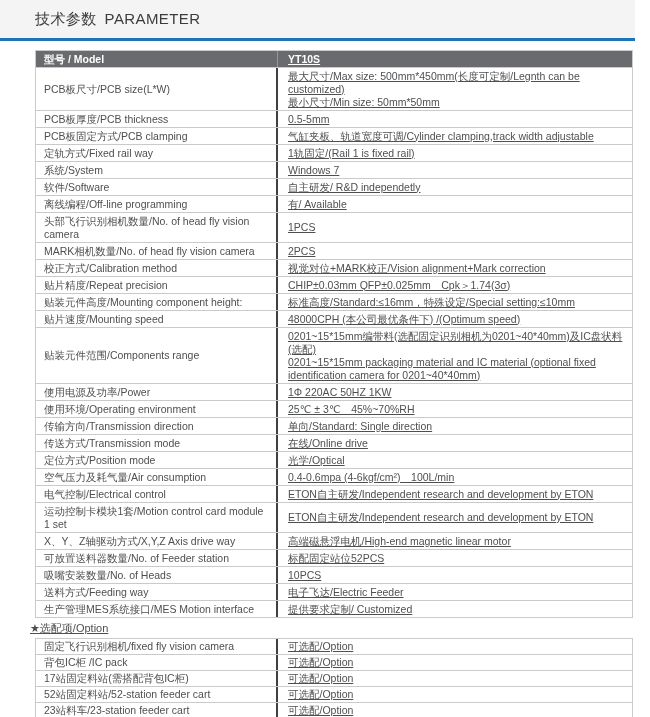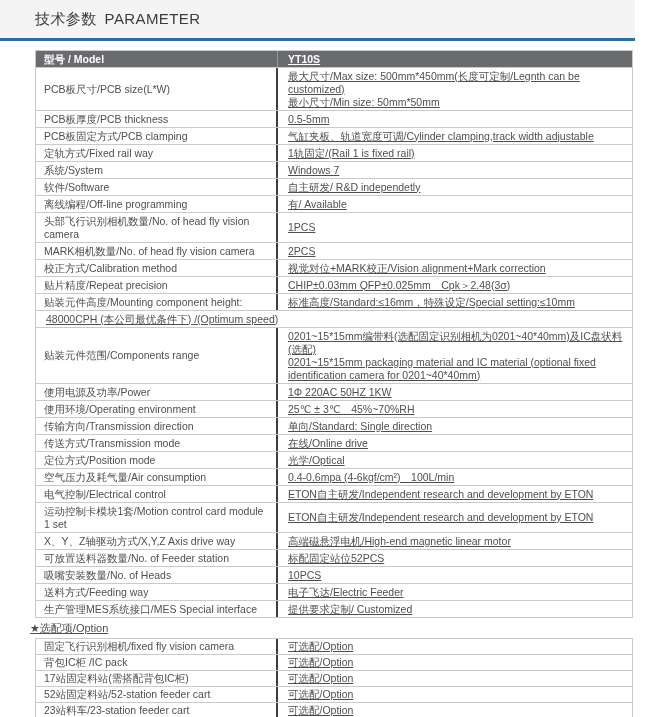--- a/index.html
+++ b/index.html
@@ -107,29 +107,30 @@
     <div class="cell value">2PCS</div>
   </div>
 
   <div class="t-row">
     <div class="cell label">校正方式/Calibration method</div>
     <div class="cell value">视觉对位+MARK校正/Vision alignment+Mark correction</div>
   </div>
 
   <div class="t-row">
     <div class="cell label">贴片精度/Repeat precision</div>
-    <div class="cell value">CHIP±0.03mm QFP±0.025mm　Cpk＞2.48(3σ)</div>
+    <div class="cell value">CHIP±0.03mm QFP±0.025mm　Cpk＞1.74(3σ)</div>
   </div>
 
   <div class="t-row">
     <div class="cell label">贴装元件高度/Mounting component height:</div>
     <div class="cell value">标准高度/Standard:≤16mm，特殊设定/Special setting:≤10mm</div>
   </div>
 
   <div class="t-row">
+    <div class="cell label">贴片速度/Mounting speed</div>
     <div class="cell value">48000CPH (本公司最优条件下) /(Optimum speed)</div>
   </div>
 
   <div class="t-row">
     <div class="cell label">贴装元件范围/Components range</div>
     <div class="cell value">0201~15*15mm编带料(选配固定识别相机为0201~40*40mm)及IC盘状料(选配)
 0201~15*15mm packaging material and IC material (optional fixed
 identification camera for 0201~40*40mm)</div>
   </div>
 
@@ -187,21 +188,21 @@
     <div class="cell label">吸嘴安装数量/No. of Heads</div>
     <div class="cell value">10PCS</div>
   </div>
 
   <div class="t-row">
     <div class="cell label">送料方式/Feeding way</div>
     <div class="cell value">电子飞达/Electric Feeder</div>
   </div>
 
   <div class="t-row">
-    <div class="cell label">生产管理MES系统接口/MES Special interface</div>
+    <div class="cell label">生产管理MES系统接口/MES Motion interface</div>
     <div class="cell value">提供要求定制/ Customized</div>
   </div>
 </div>
   </div>
 
   <div class="option-label">★选配项/Option</div>
 
   <div class="tbl options">
     <div id="option-rows">
   <div class="t-row">

